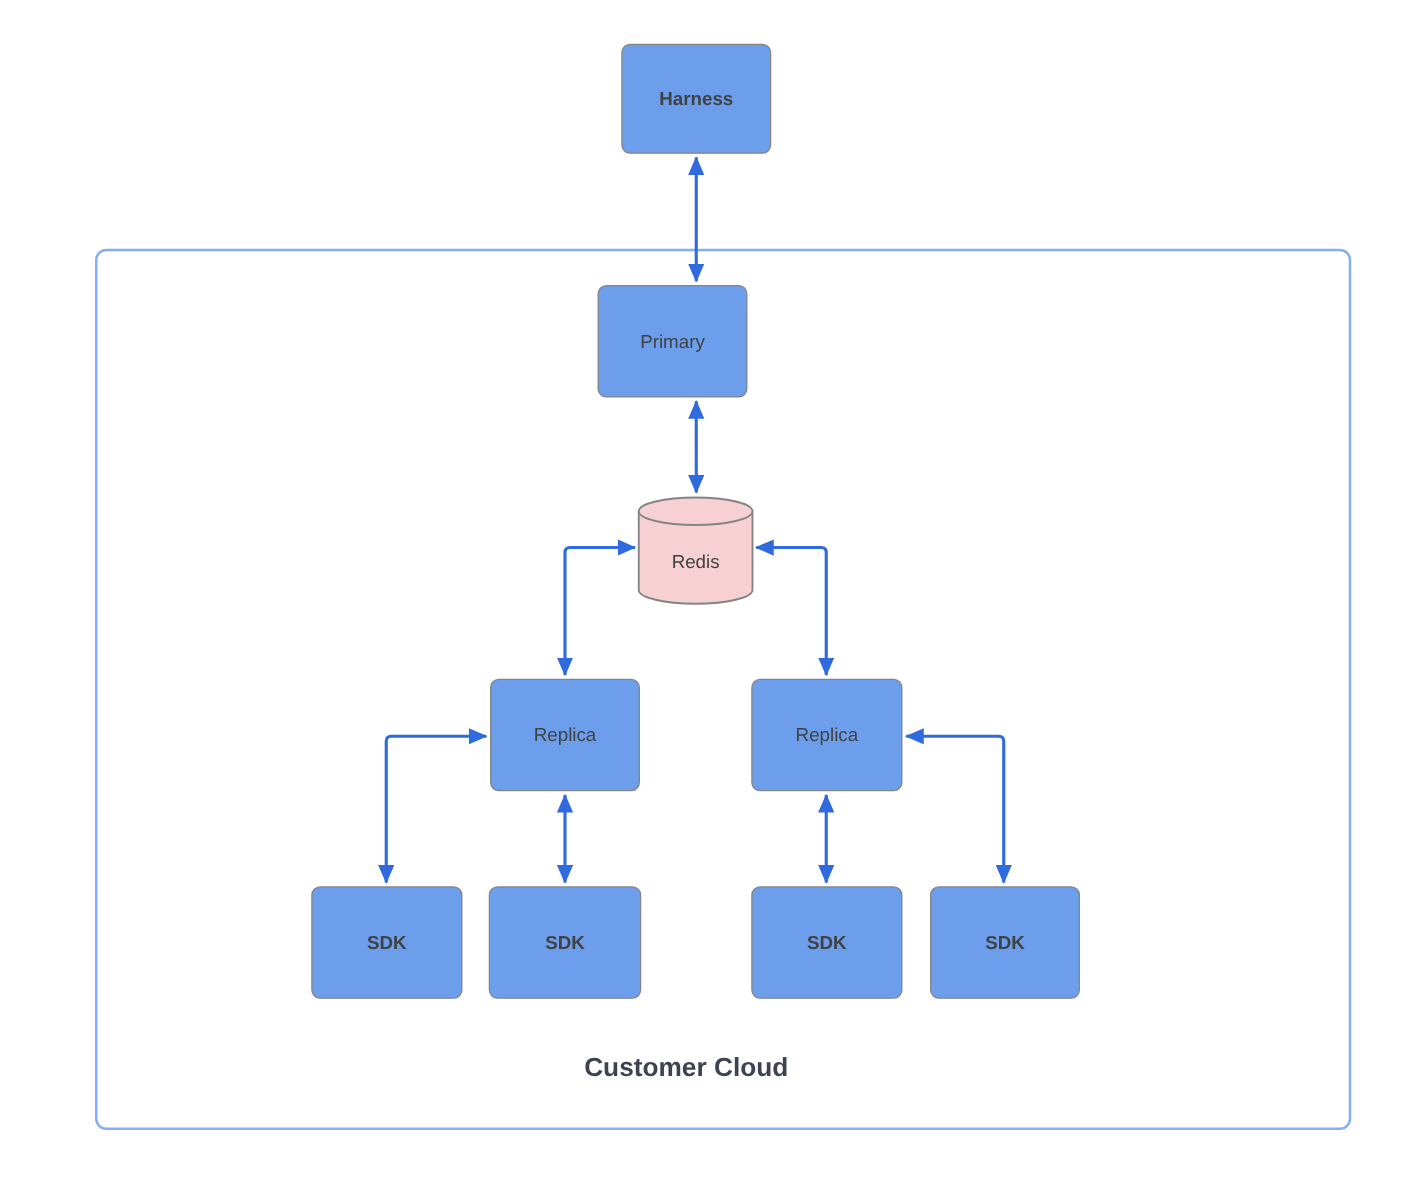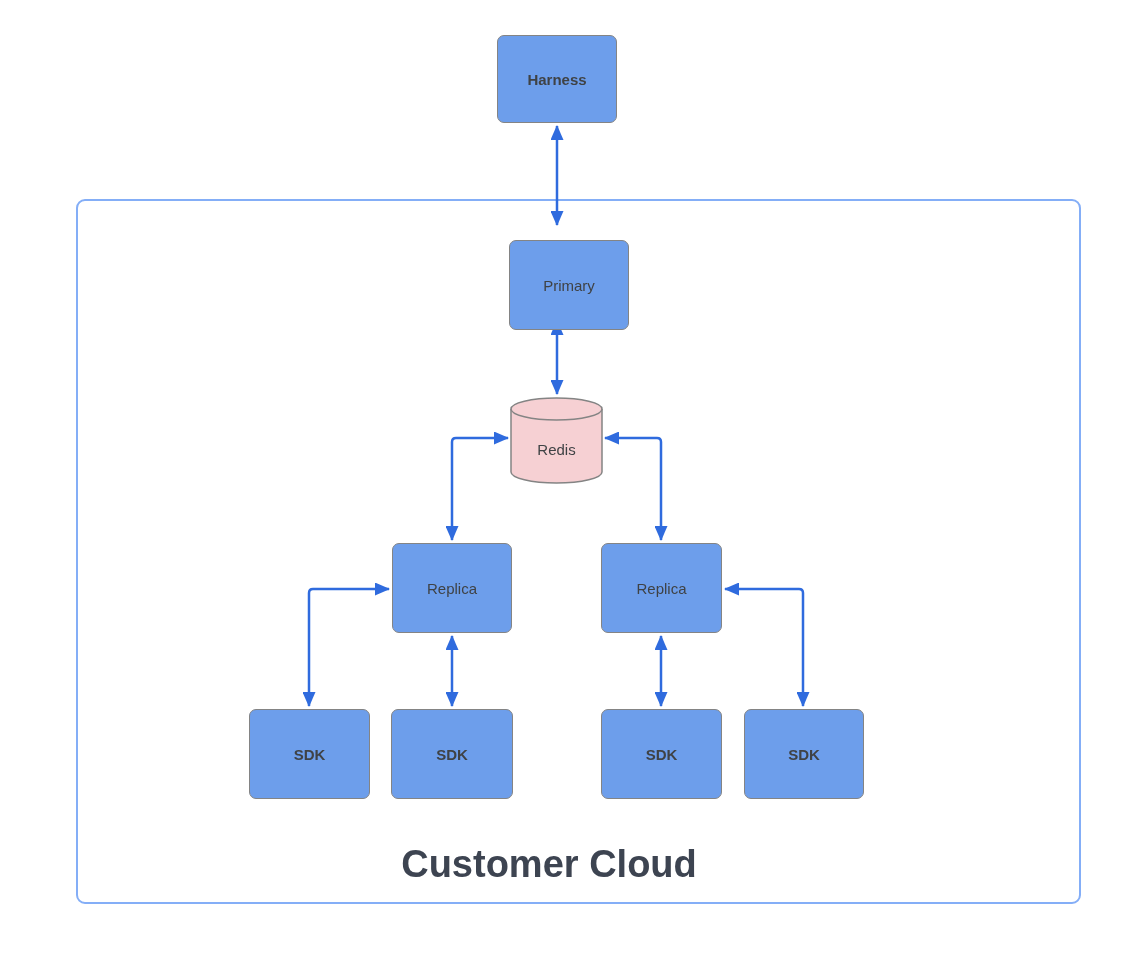--- a/index.html
+++ b/index.html
@@ -33,21 +33,21 @@
     box-sizing: border-box;
     left: 76px;
     top: 199px;
     width: 1005px;
     height: 705px;
     border: 2.5px solid #84aef7;
     border-radius: 9px;
     background: transparent;
   }
   #node-harness  { left: 497px; top: 35px;  width: 120px; height: 88px; }
-  #node-primary  { left: 509px; top: 228px; width: 120px; height: 90px; margin-top: 12px; }
+  #node-primary  { left: 478px; top: 228px; width: 120px; height: 90px; }
   #node-replica-left  { left: 392px; top: 543px; width: 120px; height: 90px; }
   #node-replica-right { left: 601px; top: 543px; width: 121px; height: 90px; }
   #node-sdk-1 { left: 249px; top: 709px; width: 121px; height: 90px; }
   #node-sdk-2 { left: 391px; top: 709px; width: 122px; height: 90px; }
   #node-sdk-3 { left: 601px; top: 709px; width: 121px; height: 90px; }
   #node-sdk-4 { left: 744px; top: 709px; width: 120px; height: 90px; }
   #node-redis {
     position: absolute;
     left: 509px;
     top: 396px;
@@ -73,21 +73,21 @@
     top: 0;
     width: 1142px;
     height: 957px;
     pointer-events: none;
   }
   #diagram-title {
     position: absolute;
     left: 549px;
     top: 843px;
     transform: translateX(-50%);
-    font-size: 38px;
+    font-size: 21px;
     font-weight: bold;
     color: #3d4451;
     white-space: nowrap;
   }
 </style>
 </head>
 <body>
 
 <div id="canvas">
 

